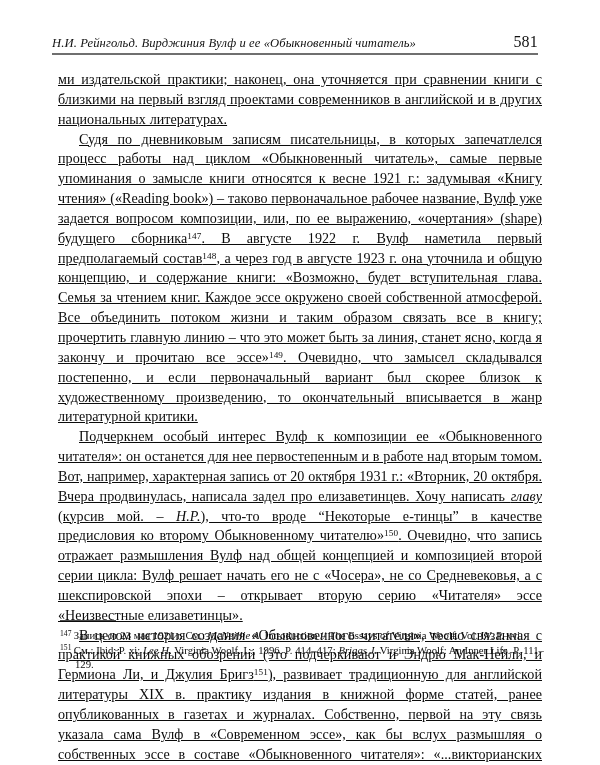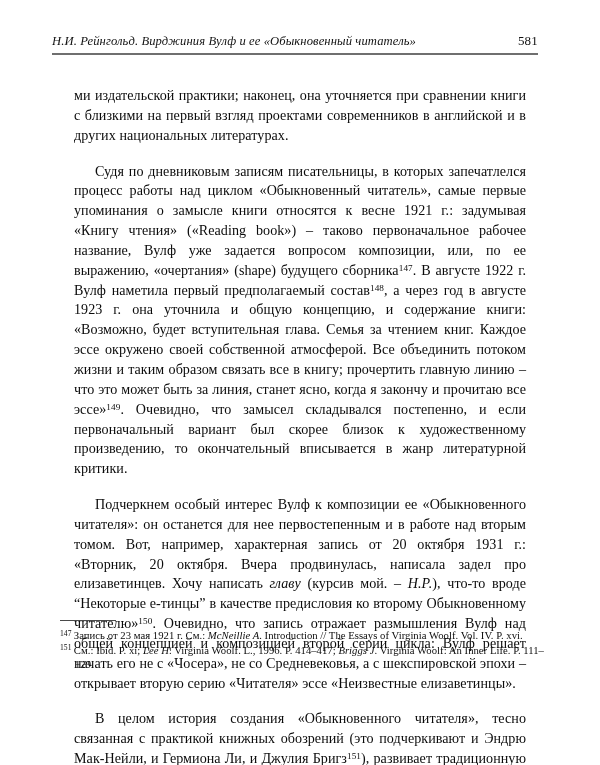--- a/index.html
+++ b/index.html
@@ -32,47 +32,48 @@
     height: 17px;
   }
   .header-title {
     font-style: italic;
     font-size: 12.6px;
     letter-spacing: 0.1px;
     white-space: nowrap;
     color: #111;
   }
   .header-pageno {
-    font-size: 13px;
+    font-size: 16px;
     color: #111;
     letter-spacing: 0.2px;
   }
   .header-rule {
     margin-top: 3px;
     height: 1.6px;
     background: #6f6f6f;
     width: 100%;
   }
 
   
   .body-block {
     position: absolute;
     left: 58px;
     top: 70px;
     width: 484px;
   }
   p.para {
-    margin: 16px;
+    margin: 0;
     font-size: 14.1px;
     line-height: 19.85px;
     text-align: justify;
     text-justify: inter-word;
     letter-spacing: 0.05px;
     word-spacing: 0.1px;
     color: #0b0b0b;
+    text-decoration: underline;
   }
   p.para.indent {
     text-indent: 21px;
   }
   sup.fnref {
     font-size: 9.2px;
     vertical-align: 0.42em;
     line-height: 0;
     letter-spacing: 0.1px;
   }

